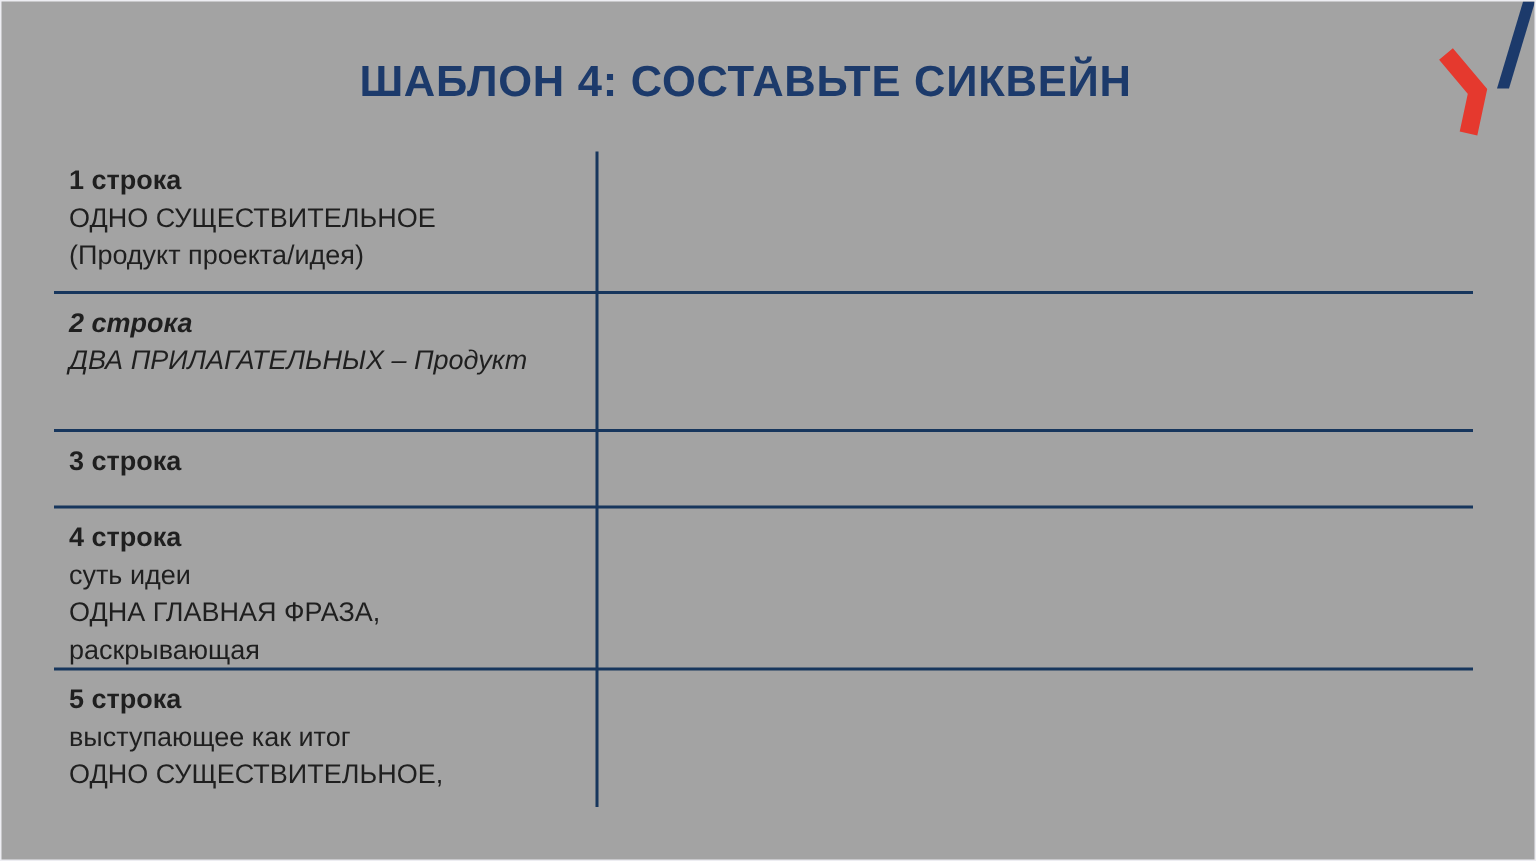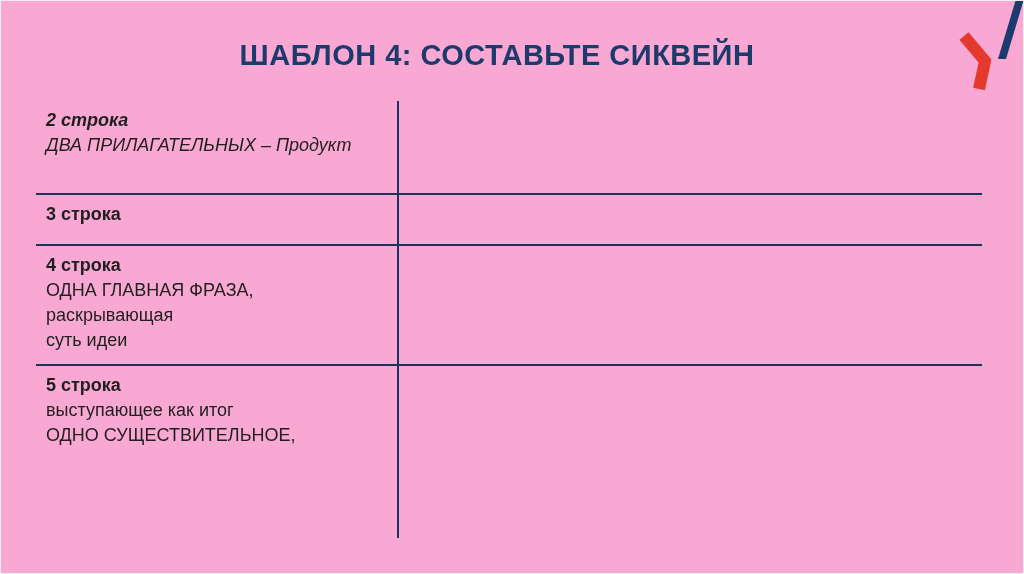--- a/index.html
+++ b/index.html
@@ -5,21 +5,21 @@
   html, body {
     margin: 0;
     padding: 0;
     background: #ffffff;
     font-family: "Liberation Sans", sans-serif;
   }
   .slide {
     position: relative;
     width: 1024px;
     height: 574px;
-    background: #f9a8d4;
+    background: #a3a3a3;
     border: 1px solid #ededf2;
     box-sizing: border-box;
     overflow: hidden;
   }
   .title {
     position: absolute;
     top: 38px;
     left: 0;
     right: 0;
     text-align: center;
@@ -46,21 +46,21 @@
   .row {
     display: flex;
     box-sizing: border-box;
   }
   .row + .row {
     border-top: 2px solid #17365d;
   }
   .r1 { height: 93px; }
   .r2 { height: 92px; font-style: italic; }
   .r3 { height: 51px; }
-  .r4 { height: 120px; gap: 48px; }
+  .r4 { height: 108px; gap: 48px; }
   .r5 { height: 89px; }
   .cell-left {
     width: 362px;
     box-sizing: border-box;
     padding: 7px 14px 0 10px;
     font-size: 18px;
     line-height: 25px;
     color: #1f1f1f;
   }
   .cell-right {
@@ -85,41 +85,49 @@
 
   <div class="title">ШАБЛОН 4: СОСТАВЬТЕ СИКВЕЙН</div>
 
   <svg class="logo" viewBox="944 0 80 100" xmlns="http://www.w3.org/2000/svg">
     <polygon points="1017,-2 1025,-2 1007,58 999,58" fill="#1c3a6b"></polygon>
     <polyline points="965,35 986,60 980,88" fill="none" stroke="#e5392e" stroke-width="12" stroke-linejoin="miter" stroke-linecap="butt"></polyline>
   </svg>
 
   <div class="table">
 
+    <div class="row r1">
+      <div class="cell-left">
+        <div class="row-label">1 строка</div>
+        <div>ОДНО СУЩЕСТВИТЕЛЬНОЕ</div>
+        <div>(Продукт проекта/идея)</div>
+      </div>
+      <div class="cell-right"></div>
+    </div>
 
     <div class="row r2">
       <div class="cell-left">
         <div class="row-label">2 строка</div>
         <div>ДВА ПРИЛАГАТЕЛЬНЫХ – Продукт</div>
       </div>
       <div class="cell-right"></div>
     </div>
 
     <div class="row r3">
       <div class="cell-left">
         <div class="row-label">3 строка</div>
       </div>
       <div class="cell-right"></div>
     </div>
 
     <div class="row r4">
       <div class="cell-left">
         <div class="row-label">4 строка</div>
+        <div>суть идеи</div>
         <div>ОДНА ГЛАВНАЯ ФРАЗА, раскрывающая</div>
-        <div>суть идеи</div>
       </div>
       <div class="cell-right"></div>
     </div>
 
     <div class="row r5">
       <div class="cell-left">
         <div class="row-label">5 строка</div>
         <div>выступающее как итог</div>
         <div>ОДНО СУЩЕСТВИТЕЛЬНОЕ,</div>
       </div>

